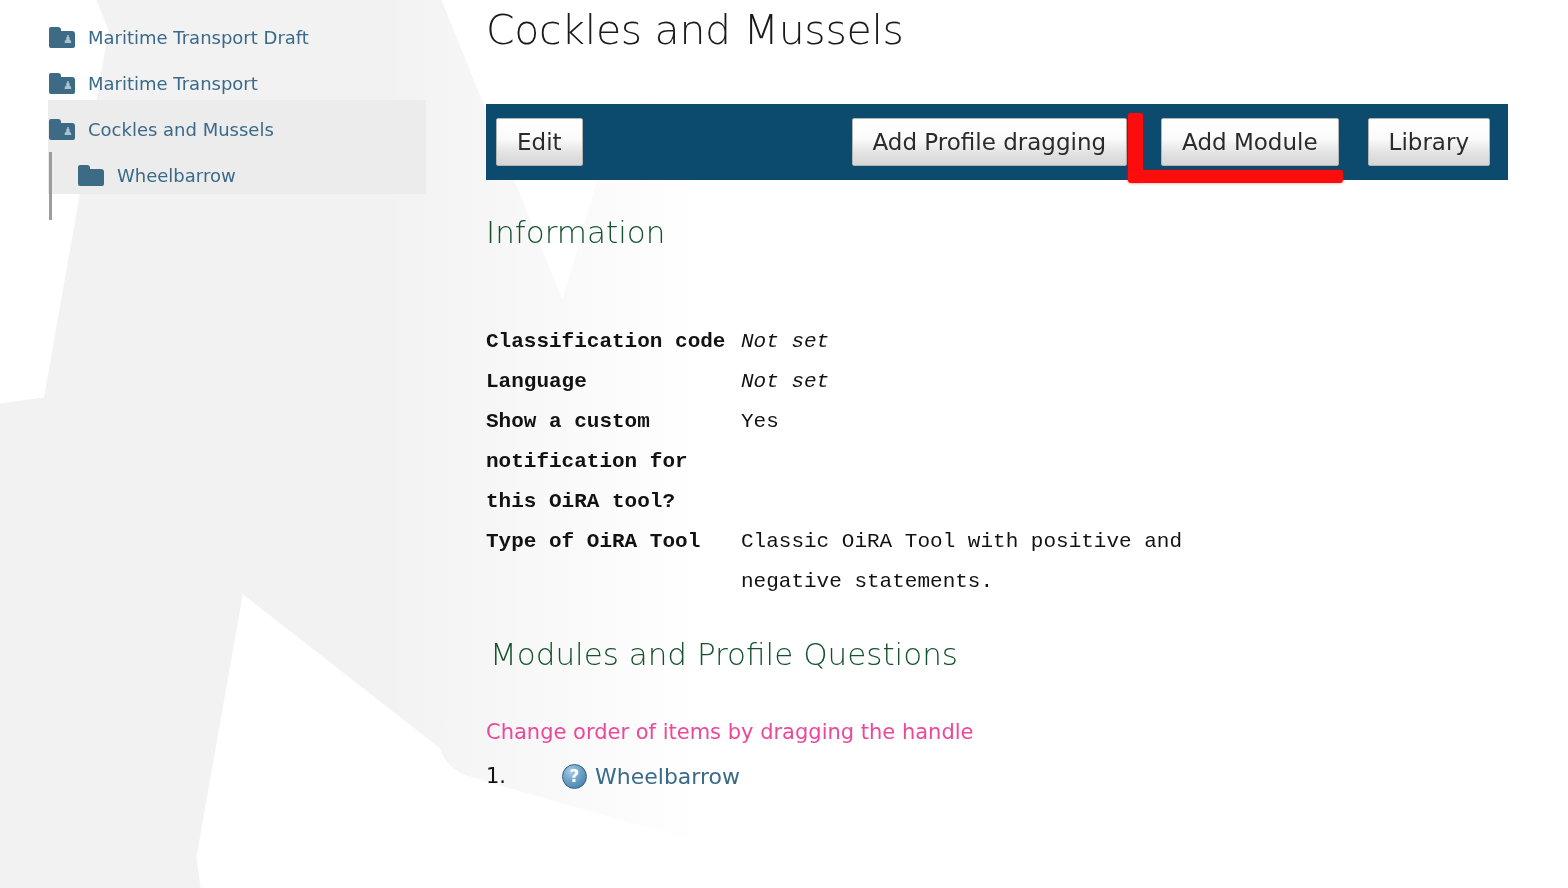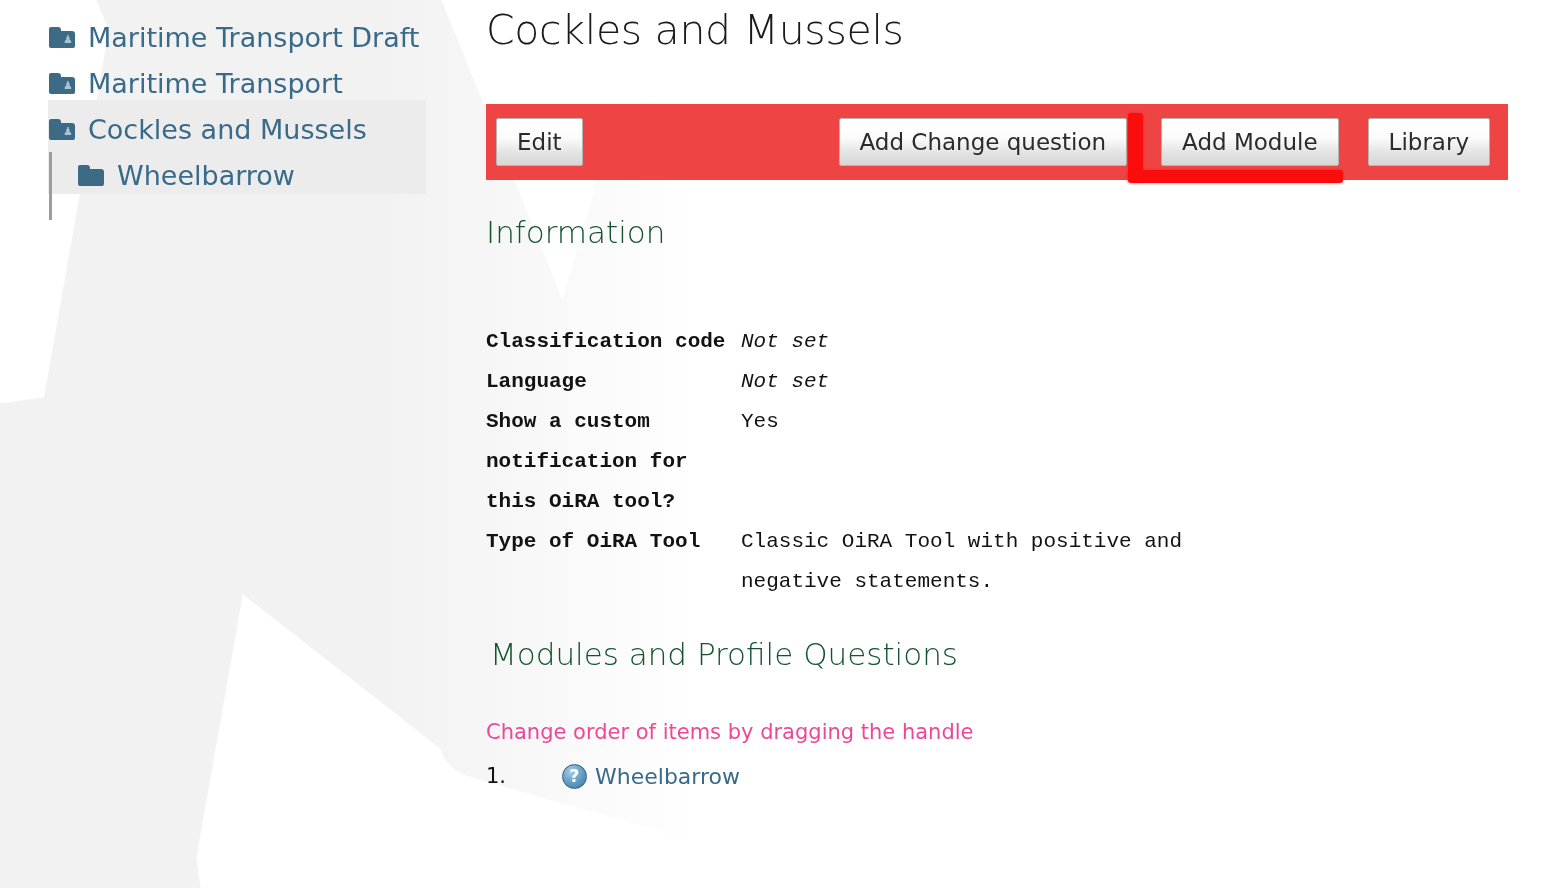--- a/index.html
+++ b/index.html
@@ -109,21 +109,21 @@
     width: 8px; height: 13px;
     color: #a8c3d2;
     font-size: 11px;
     line-height: 13px;
     text-align: center;
     font-family: "DejaVu Sans", sans-serif;
   }
 
   .tree-label {
     color: #3a6a89;
-    font-size: 27px;
+    font-size: 18px;
     font-family: "DejaVu Sans", "Liberation Sans", sans-serif;
     white-space: nowrap;
   }
 
   
   #main {
     position: absolute;
     left: 486px; top: 0;
     width: 1082px;
     height: 888px;
@@ -138,21 +138,21 @@
     margin-top: 6px;
     font-family: "DejaVu Sans", "Liberation Sans", sans-serif;
   }
 
   
   #toolbar {
     position: absolute;
     left: 0; top: 104px;
     width: 1022px;
     height: 76px;
-    background: #ef4444;
+    background: #0c4a6e;
     display: flex;
     align-items: center;
   }
   .tb-btn {
     height: 48px;
     background: linear-gradient(to bottom, #ffffff 0%, #fbfbfb 42%, #e2e2e2 75%, #d6d6d6 100%);
     border: 1px solid #b4b4b4;
     border-radius: 2px;
     color: #2b2b2b;
     font-size: 23px;
@@ -318,21 +318,21 @@
   </div>
 </div>
 
 <div id="main">
 
   <h1 id="page-title">Cockles and Mussels</h1>
 
   <div id="toolbar">
     <button class="tb-btn" id="btn-edit">Edit</button>
     <span id="tb-spacer"></span>
-    <button class="tb-btn" id="btn-add-profile">Add Change question</button>
+    <button class="tb-btn" id="btn-add-profile">Add Profile dragging</button>
     <button class="tb-btn" id="btn-add-module">Add Module</button>
     <button class="tb-btn" id="btn-library">Library</button>
   </div>
 
   <h2 class="section-heading" id="info-heading">Information</h2>
 
   <table id="info-table">
     <tbody>
       <tr>
         <td class="k">Classification code</td>

